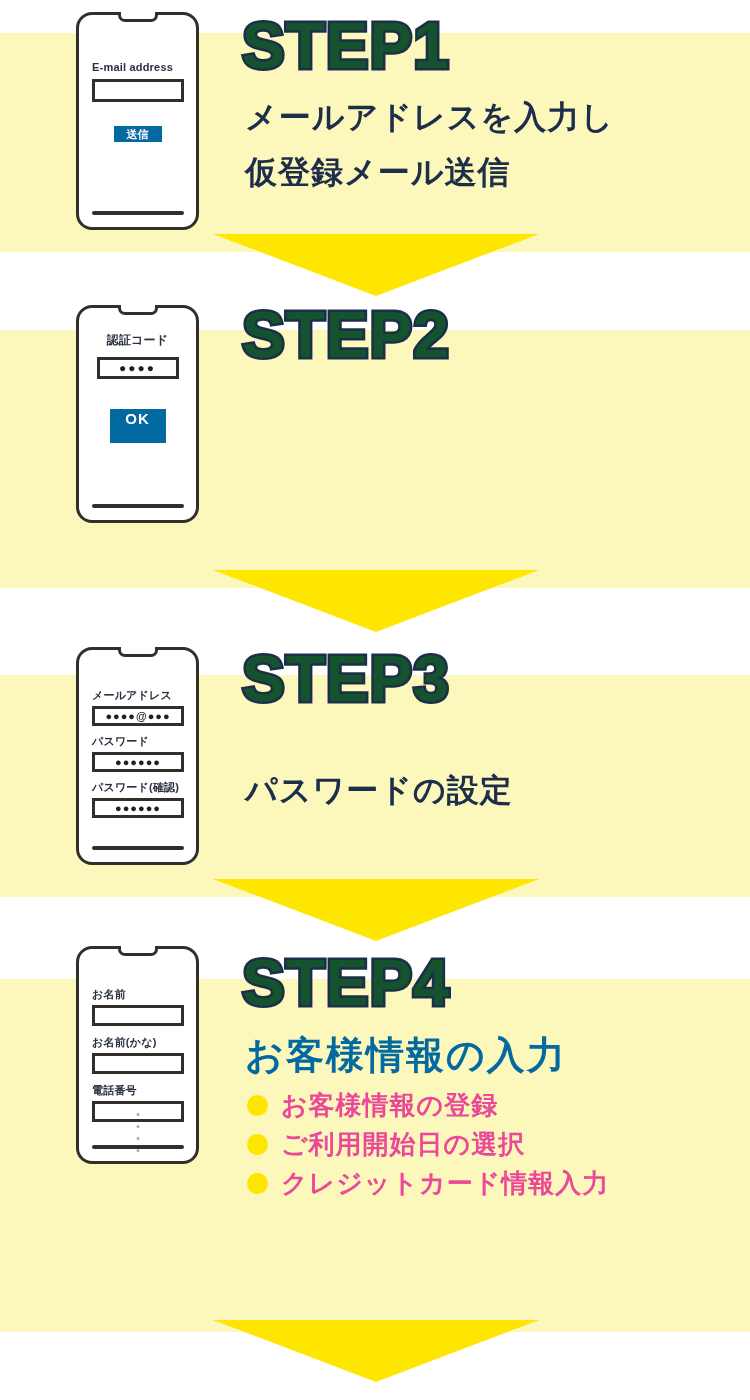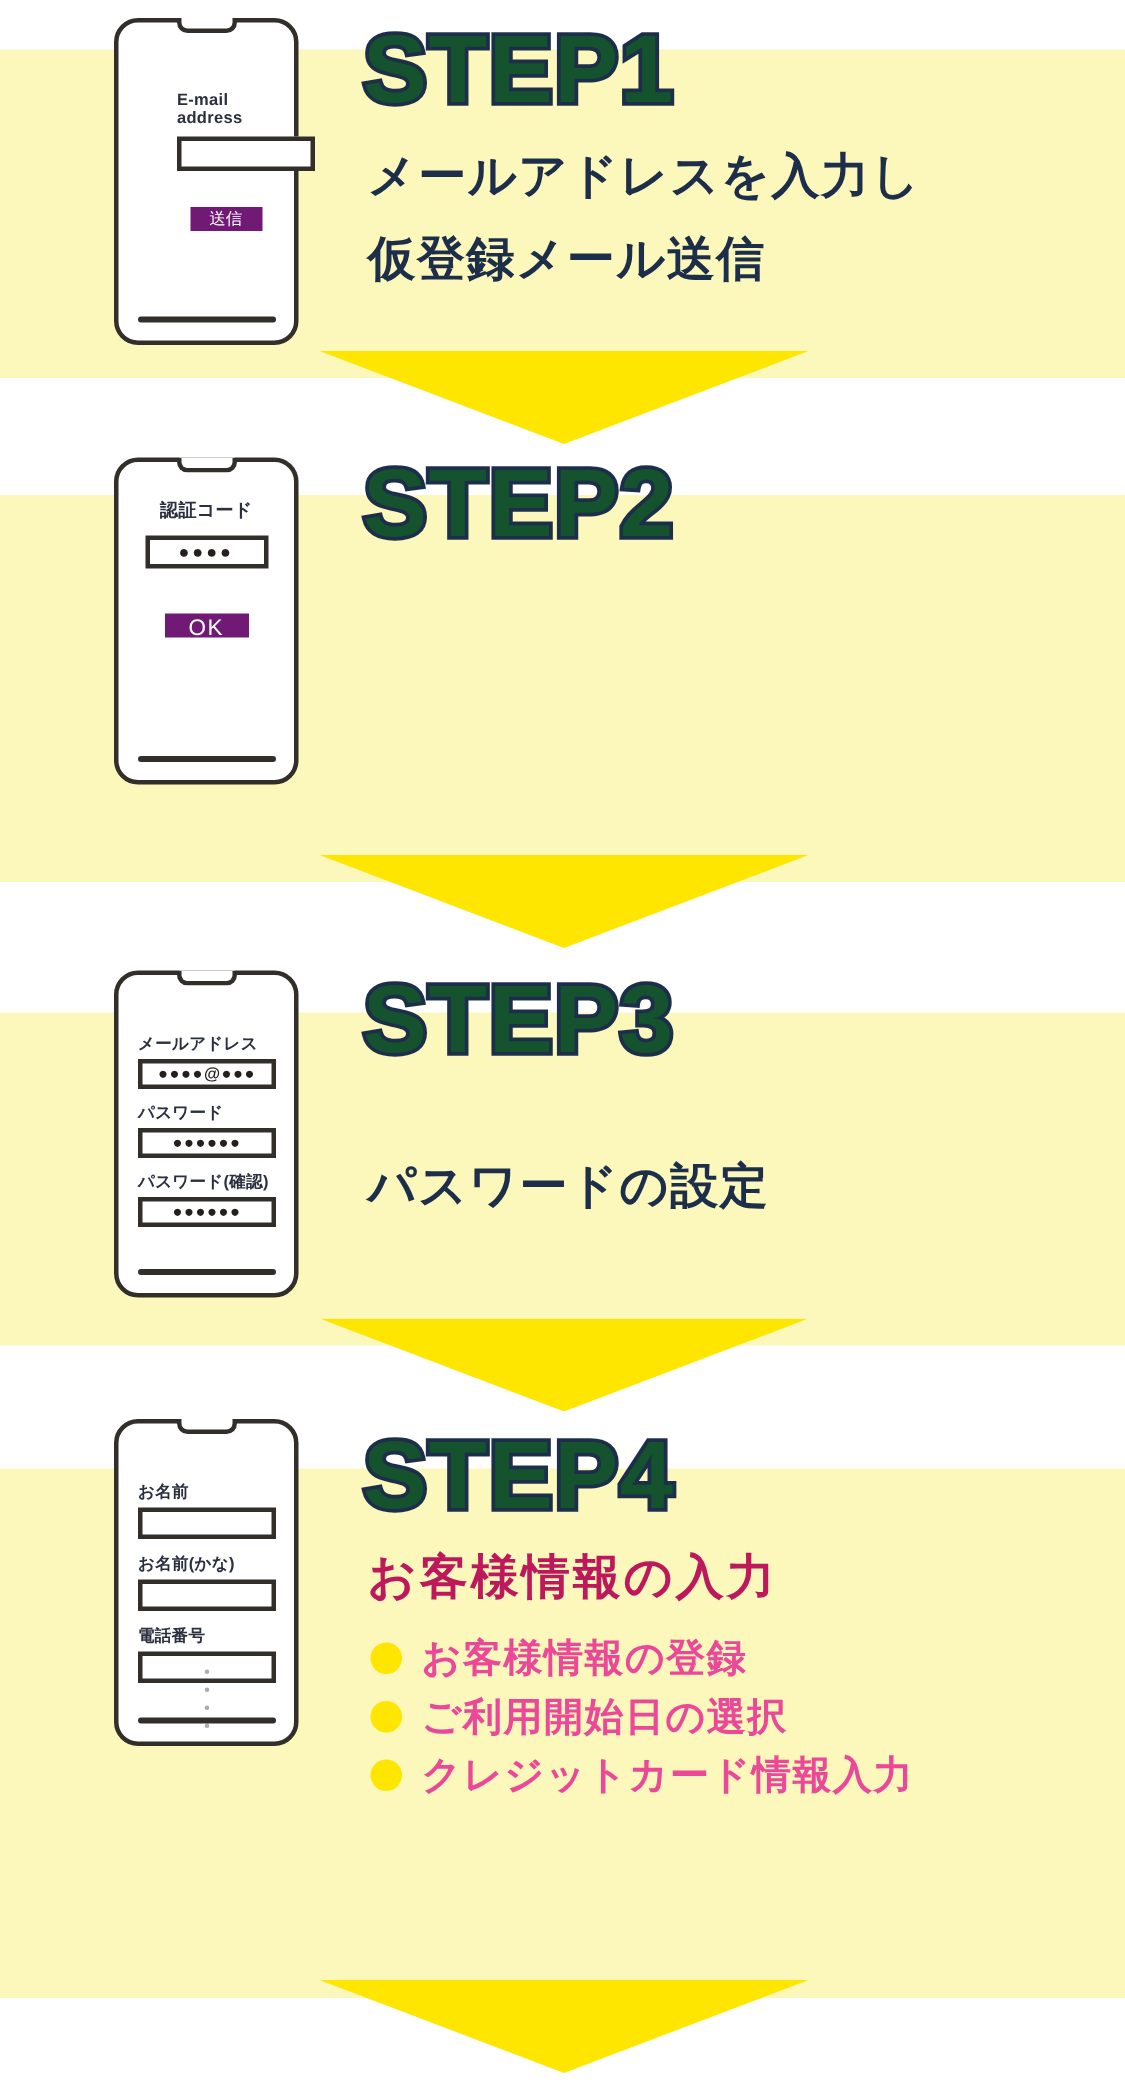--- a/index.html
+++ b/index.html
@@ -17,45 +17,45 @@
   .arrow{
     position:absolute;left:213px;width:326px;height:62px;background:#FFE600;
     clip-path:polygon(0 0,100% 0,50% 100%);
   }
   .arrow1{top:234px;} .arrow2{top:570px;} .arrow3{top:879px;} .arrow4{top:1320px;}
   
   .phone{
     position:absolute;left:76px;width:123px;height:218px;background:#fff;
     border:3px solid #322F2B;border-radius:16px;box-sizing:border-box;
   }
-  .phone1{top:12px;padding-left:26px;} .phone2{top:305px;} .phone3{top:647px;} .phone4{top:946px;}
+  .phone1{top:12px;} .phone2{top:305px;} .phone3{top:647px;} .phone4{top:946px;}
   .notch{
     position:absolute;top:-3px;left:50%;transform:translateX(-50%);
     width:40px;height:10px;background:#fff;border:3px solid #322F2B;border-top:none;
     border-radius:0 0 7px 7px;box-sizing:border-box;
   }
   .home-line{
     position:absolute;bottom:12px;left:50%;transform:translateX(-50%);
     width:92px;height:4px;background:#322F2B;border-radius:2px;
   }
   .p-label{font-size:11px;font-weight:bold;color:#2B3040;letter-spacing:0.2px;}
   .p-box{border:3px solid #322F2B;background:#fff;box-sizing:border-box;}
   
   .phone1 .p-label{margin:46px 0 6px 13px;}
   .phone1 .p-box{margin-left:13px;width:92px;height:23px;}
   .btn-navy{
-    display:block;background:#701a75;color:#fff;border:none;
-    font-family:inherit;font-weight:normal;text-align:center;
+    display:block;background:#0369a1;color:#fff;border:none;
+    font-family:inherit;font-weight:bold;text-align:center;
   }
   .phone1 .btn-navy{margin:24px auto 0;font-size:11px;width:48px;height:16px;line-height:16px;}
   
   .phone2 .p-label{margin:24px 0 8px 0;text-align:center;font-size:12px;}
   .phone2 .p-box{margin:0 auto;width:82px;height:22px;font-size:12px;line-height:17px;
     text-align:center;letter-spacing:2px;color:#241F1D;font-weight:bold;}
-  .phone2 .btn-navy{margin:30px auto 0;font-size:15px;width:56px;height:16px;line-height:20px;letter-spacing:1px;}
+  .phone2 .btn-navy{margin:30px auto 0;font-size:15px;width:56px;height:34px;line-height:20px;letter-spacing:1px;}
   
   .field-stack{margin-top:38px;margin-left:13px;}
   .field{margin-bottom:8px;}
   .field .p-label{display:block;margin:0 0 3px 0;}
   .field .p-box{width:92px;height:20px;font-size:11px;line-height:15px;
     text-align:center;letter-spacing:1px;color:#241F1D;font-weight:bold;}
   .phone4 .field{margin-bottom:9px;}
   .phone4 .field .p-box{height:21px;}
   .v-dots{position:absolute;left:50%;transform:translateX(-50%);top:164px;}
   .v-dots span{display:block;width:3px;height:3px;border-radius:50%;background:#ABABAB;margin:0 auto 9px;}
@@ -66,22 +66,22 @@
     -webkit-text-stroke:5px #1C2E4A;paint-order:stroke fill;
   }
   .h1{top:14px;} .h2{top:303px;} .h3{top:647px;} .h4{top:951px;}
   
   .desc{
     position:absolute;left:245px;color:#1C2E4A;font-weight:bold;
     font-size:32px;line-height:55px;letter-spacing:1px;white-space:nowrap;
   }
   .d1{top:90px;} .d2{top:386px;} .d3{top:763px;}
   .step4-title{
-    position:absolute;left:245px;top:1030px;color:#be185d;font-weight:bold;
-    font-size:32px;letter-spacing:2px;white-space:nowrap;
+    position:absolute;left:245px;top:1030px;color:#0369a1;font-weight:bold;
+    font-size:38px;letter-spacing:2px;white-space:nowrap;
   }
   .bullets{position:absolute;left:247px;top:1092px;}
   .bullet-row{display:flex;align-items:center;height:27px;margin-bottom:12px;}
   .bullet-dot{width:21px;height:21px;border-radius:50%;background:#FFE600;margin-right:13px;flex:none;}
   .bullet-text{color:#ec4899;font-weight:bold;font-size:26px;letter-spacing:1px;white-space:nowrap;}
 </style>
 </head>
 <body>
 
 <div class="canvas">

